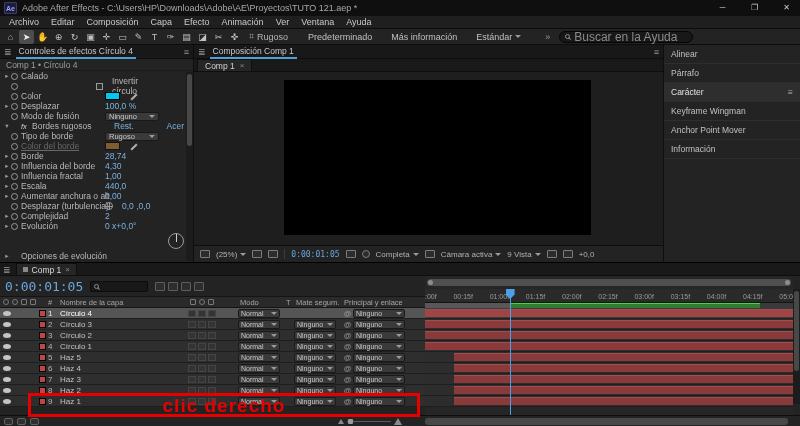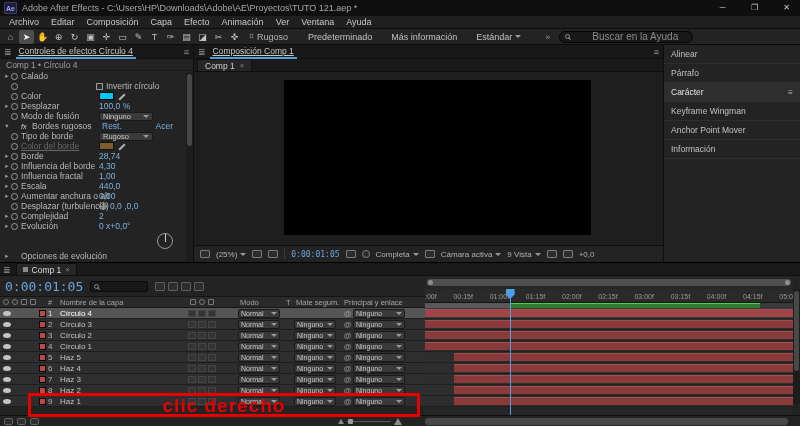--- a/index.html
+++ b/index.html
@@ -18,39 +18,39 @@
 .tool{width:15px;height:14px;display:flex;align-items:center;justify-content:center;font-size:9px;color:#c2c2c2;border-radius:2px;flex:none;}
 .tool.active{background:#4d4d4d;color:#eee;}
 .snap-glyph{margin-left:6px;font-size:9px;color:#bbb;}
 .snap-label{margin:0 10px 0 2px;}
 .ws-btn{padding:0 9px;color:#c0c0c0;white-space:nowrap;display:flex;align-items:center;gap:3px;}
 .caret{width:0;height:0;border-left:3px solid transparent;border-right:3px solid transparent;border-top:3.5px solid #9a9a9a;flex:none;}
 .overflow{margin-left:14px;color:#9a9a9a;}
 .search{margin-left:8px;margin-right:4px;width:134px;height:12px;background:#181818;border:1px solid #050505;border-radius:7px;display:flex;align-items:center;padding:0 5px;gap:4px;flex:none;}
 .mag{width:5px;height:5px;border:1px solid #8a8a8a;border-radius:50%;position:relative;flex:none;}
 .mag::after{content:"";position:absolute;width:3px;height:1px;background:#8a8a8a;right:-2px;bottom:-1px;transform:rotate(45deg);}
-.search input{background:transparent;border:none;outline:none;color:#9a9a9a;font-size:10px;width:105px;margin-left:18px;}
+.search input{background:transparent;border:none;outline:none;color:#9a9a9a;font-size:12px;width:105px;}
 .search input::placeholder{color:#8a8a8a;}
 
 .main{display:flex;height:218px;border-bottom:1px solid #000;}
 .panel-head{height:14px;background:#181818;display:flex;align-items:center;font-size:8.5px;color:#c8c8c8;gap:4px;padding:0 4px;border-bottom:1px solid #0e0e0e;}
 .hamb,.pmenu{color:#9a9a9a;font-size:9px;}
 .pmenu{margin-left:auto;}
-.tab-active{height:14px;display:flex;align-items:center;padding:0 3px;border-bottom:2px solid #4f9fd8;white-space:nowrap;text-decoration:underline;}
+.tab-active{height:14px;display:flex;align-items:center;padding:0 3px;border-bottom:2px solid #4f9fd8;white-space:nowrap;}
 
 .effects{width:194px;background:#232323;border-right:1px solid #0e0e0e;display:flex;flex-direction:column;position:relative;}
 .breadcrumb{height:12px;display:flex;align-items:center;font-size:8.5px;color:#9c9c9c;padding-left:6px;border-bottom:1px solid #1b1b1b;}
 .ec-rows{flex:1;position:relative;font-size:8.5px;color:#b8b8b8;overflow:hidden;}
 .ec-row{height:10px;display:flex;align-items:center;position:relative;padding-left:3px;}
 .ec-row.dial-row{height:20px;}
 .twirl{width:8px;font-size:6.5px;color:#9a9a9a;text-align:center;flex:none;}
 .stopwatch{width:7px;height:7px;border:1px solid #9a9a9a;border-radius:50%;flex:none;margin-right:3px;}
 .fx-badge{font-size:7.5px;font-style:italic;color:#d5d5d5;width:11px;flex:none;}
 .ec-label{white-space:nowrap;}
-.ec-right{position:absolute;left:96px;right:20px;display:flex;align-items:center;gap:3px;}
+.ec-right{position:absolute;left:96px;right:9px;display:flex;align-items:center;gap:9px;}
 .checkbox{width:7px;height:7px;border:1px solid #9a9a9a;background:#2a2a2a;flex:none;}
 .swatch{width:15px;height:8px;border:1px solid #000;flex:none;}
 .eyedrop{width:9px;height:8px;position:relative;flex:none;}
 .eyedrop::after{content:"";position:absolute;left:1px;top:4px;width:8px;height:2px;background:#b0b0b0;transform:rotate(-45deg);}
 .crosshair{width:8px;height:8px;border:1px solid #9a9a9a;border-radius:50%;position:relative;flex:none;}
 .crosshair::after{content:"";position:absolute;left:3px;top:-1px;width:1px;height:8px;background:#9a9a9a;}
 .crosshair::before{content:"";position:absolute;top:3px;left:-1px;height:1px;width:8px;background:#9a9a9a;}
 .dropdown{min-width:54px;height:9px;background:#3a3a3a;border:1px solid #191919;border-radius:2px;display:flex;align-items:center;justify-content:space-between;font-size:7.5px;color:#c8c8c8;padding:0 3px;}
 .ec-value{color:#7bb1e0;white-space:nowrap;}
 .ec-link{color:#7bb1e0;}

